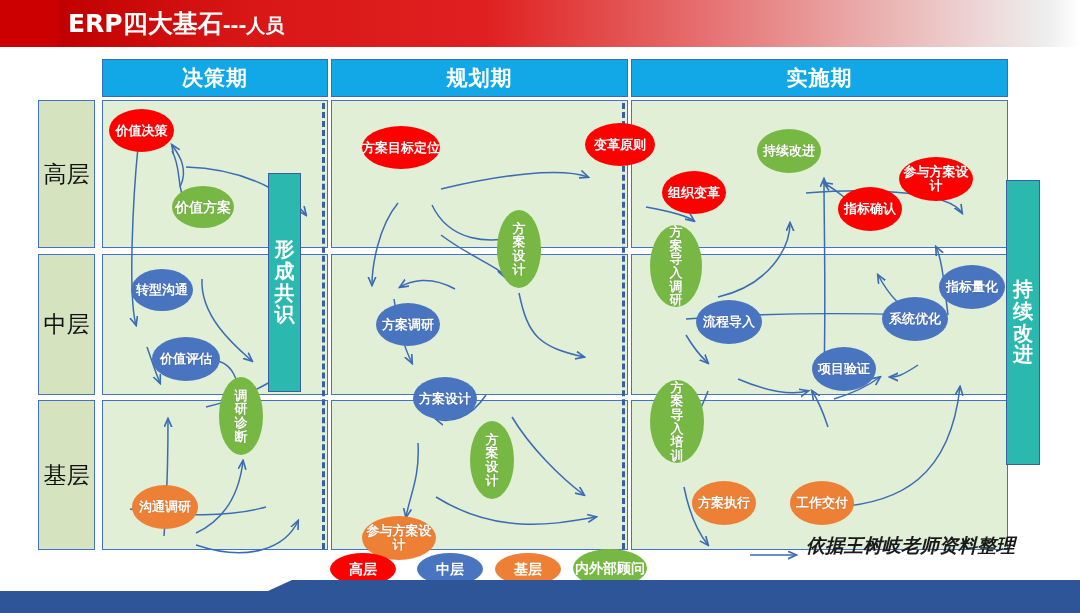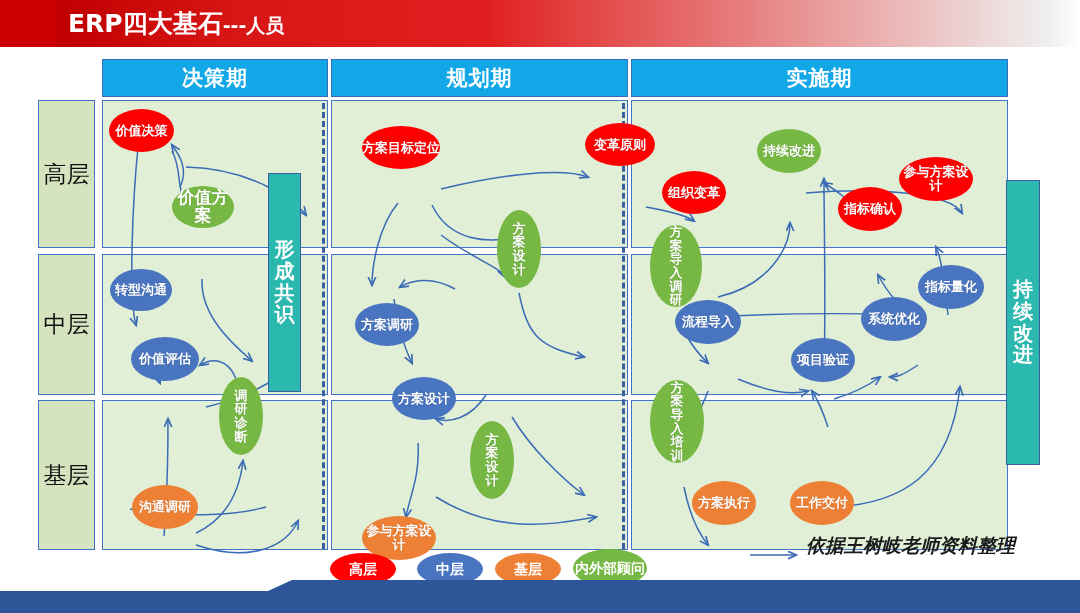--- a/index.html
+++ b/index.html
@@ -40,21 +40,21 @@
   .bar{position:absolute;background:#2BB8AE;border:1.6px solid #3A5FA0;box-sizing:border-box;
       display:flex;align-items:center;justify-content:center;}
   .bar span{color:#ffffff;font-size:20px;font-weight:bold;line-height:1.08;
       width:24px;text-align:center;word-break:break-all;}
 
   .node{position:absolute;display:flex;align-items:center;justify-content:center;
       box-sizing:border-box;border-radius:50%;text-align:center;}
   .node span{color:#ffffff;line-height:1.05;font-weight:bold;
       text-shadow:0 0 1px rgba(0,0,0,.25);}
   .n-red{background:#FF0000;}
-  .n-blue{background:#4874C0;}
+  .n-blue{background:#4874C0;margin-left:21px;}
   .n-green{background:#76B843;}
   .n-orange{background:#ED8034;}
 
   
   #legend-strip{position:absolute;left:0;top:498px;width:1080px;height:47px;}
   .legend-node{position:absolute;display:flex;align-items:center;justify-content:center;
       border-radius:50%;text-align:center;}
   .legend-node span{color:#ffffff;font-size:14px;font-weight:bold;line-height:1.05;}
 
   #credit{position:absolute;left:806px;top:533px;font-size:19px;font-style:italic;
@@ -190,21 +190,21 @@
     <span>形成共识</span>
   </div>
   <div class="bar" style="left:1006px;top:133px;width:34px;height:285px;">
     <span>持续改进</span>
   </div>
 
   <div class="node n-red" style="left:109px;top:62px;width:65px;height:43px;">
     <span style="font-size:13px;">价值决策</span>
   </div>
   <div class="node n-green" style="left:172px;top:139px;width:62px;height:42px;">
-    <span style="font-size:17px;">价值方案</span>
+    <span style="font-size:14px;">价值方案</span>
   </div>
   <div class="node n-blue" style="left:110px;top:222px;width:62px;height:42px;">
     <span style="font-size:13px;">转型沟通</span>
   </div>
   <div class="node n-blue" style="left:131px;top:290px;width:68px;height:44px;">
     <span style="font-size:13px;">价值评估</span>
   </div>
   <div class="node n-green" style="left:219px;top:330px;width:44px;height:78px;">
     <span style="font-size:13px;width:16px;word-break:break-all;">调研诊断</span>
   </div>
@@ -251,21 +251,21 @@
   </div>
   <div class="node n-green" style="left:650px;top:178px;width:52px;height:82px;">
     <span style="font-size:13px;width:16px;word-break:break-all;">方案导入调研</span>
   </div>
   <div class="node n-blue" style="left:675px;top:253px;width:66px;height:44px;">
     <span style="font-size:13px;">流程导入</span>
   </div>
   <div class="node n-blue" style="left:861px;top:250px;width:66px;height:44px;">
     <span style="font-size:13px;font-family:Liberation Serif, serif;">系统优化</span>
   </div>
-  <div class="node n-blue" style="left:791px;top:291px;width:64px;height:44px;">
+  <div class="node n-blue" style="left:791px;top:300px;width:64px;height:44px;">
     <span style="font-size:13px;">项目验证</span>
   </div>
   <div class="node n-green" style="left:650px;top:333px;width:54px;height:83px;">
     <span style="font-size:13px;width:16px;word-break:break-all;">方案导入培训</span>
   </div>
   <div class="node n-orange" style="left:692px;top:434px;width:64px;height:44px;">
     <span style="font-size:13px;">方案执行</span>
   </div>
   <div class="node n-orange" style="left:790px;top:434px;width:64px;height:44px;">
     <span style="font-size:13px;">工作交付</span>

